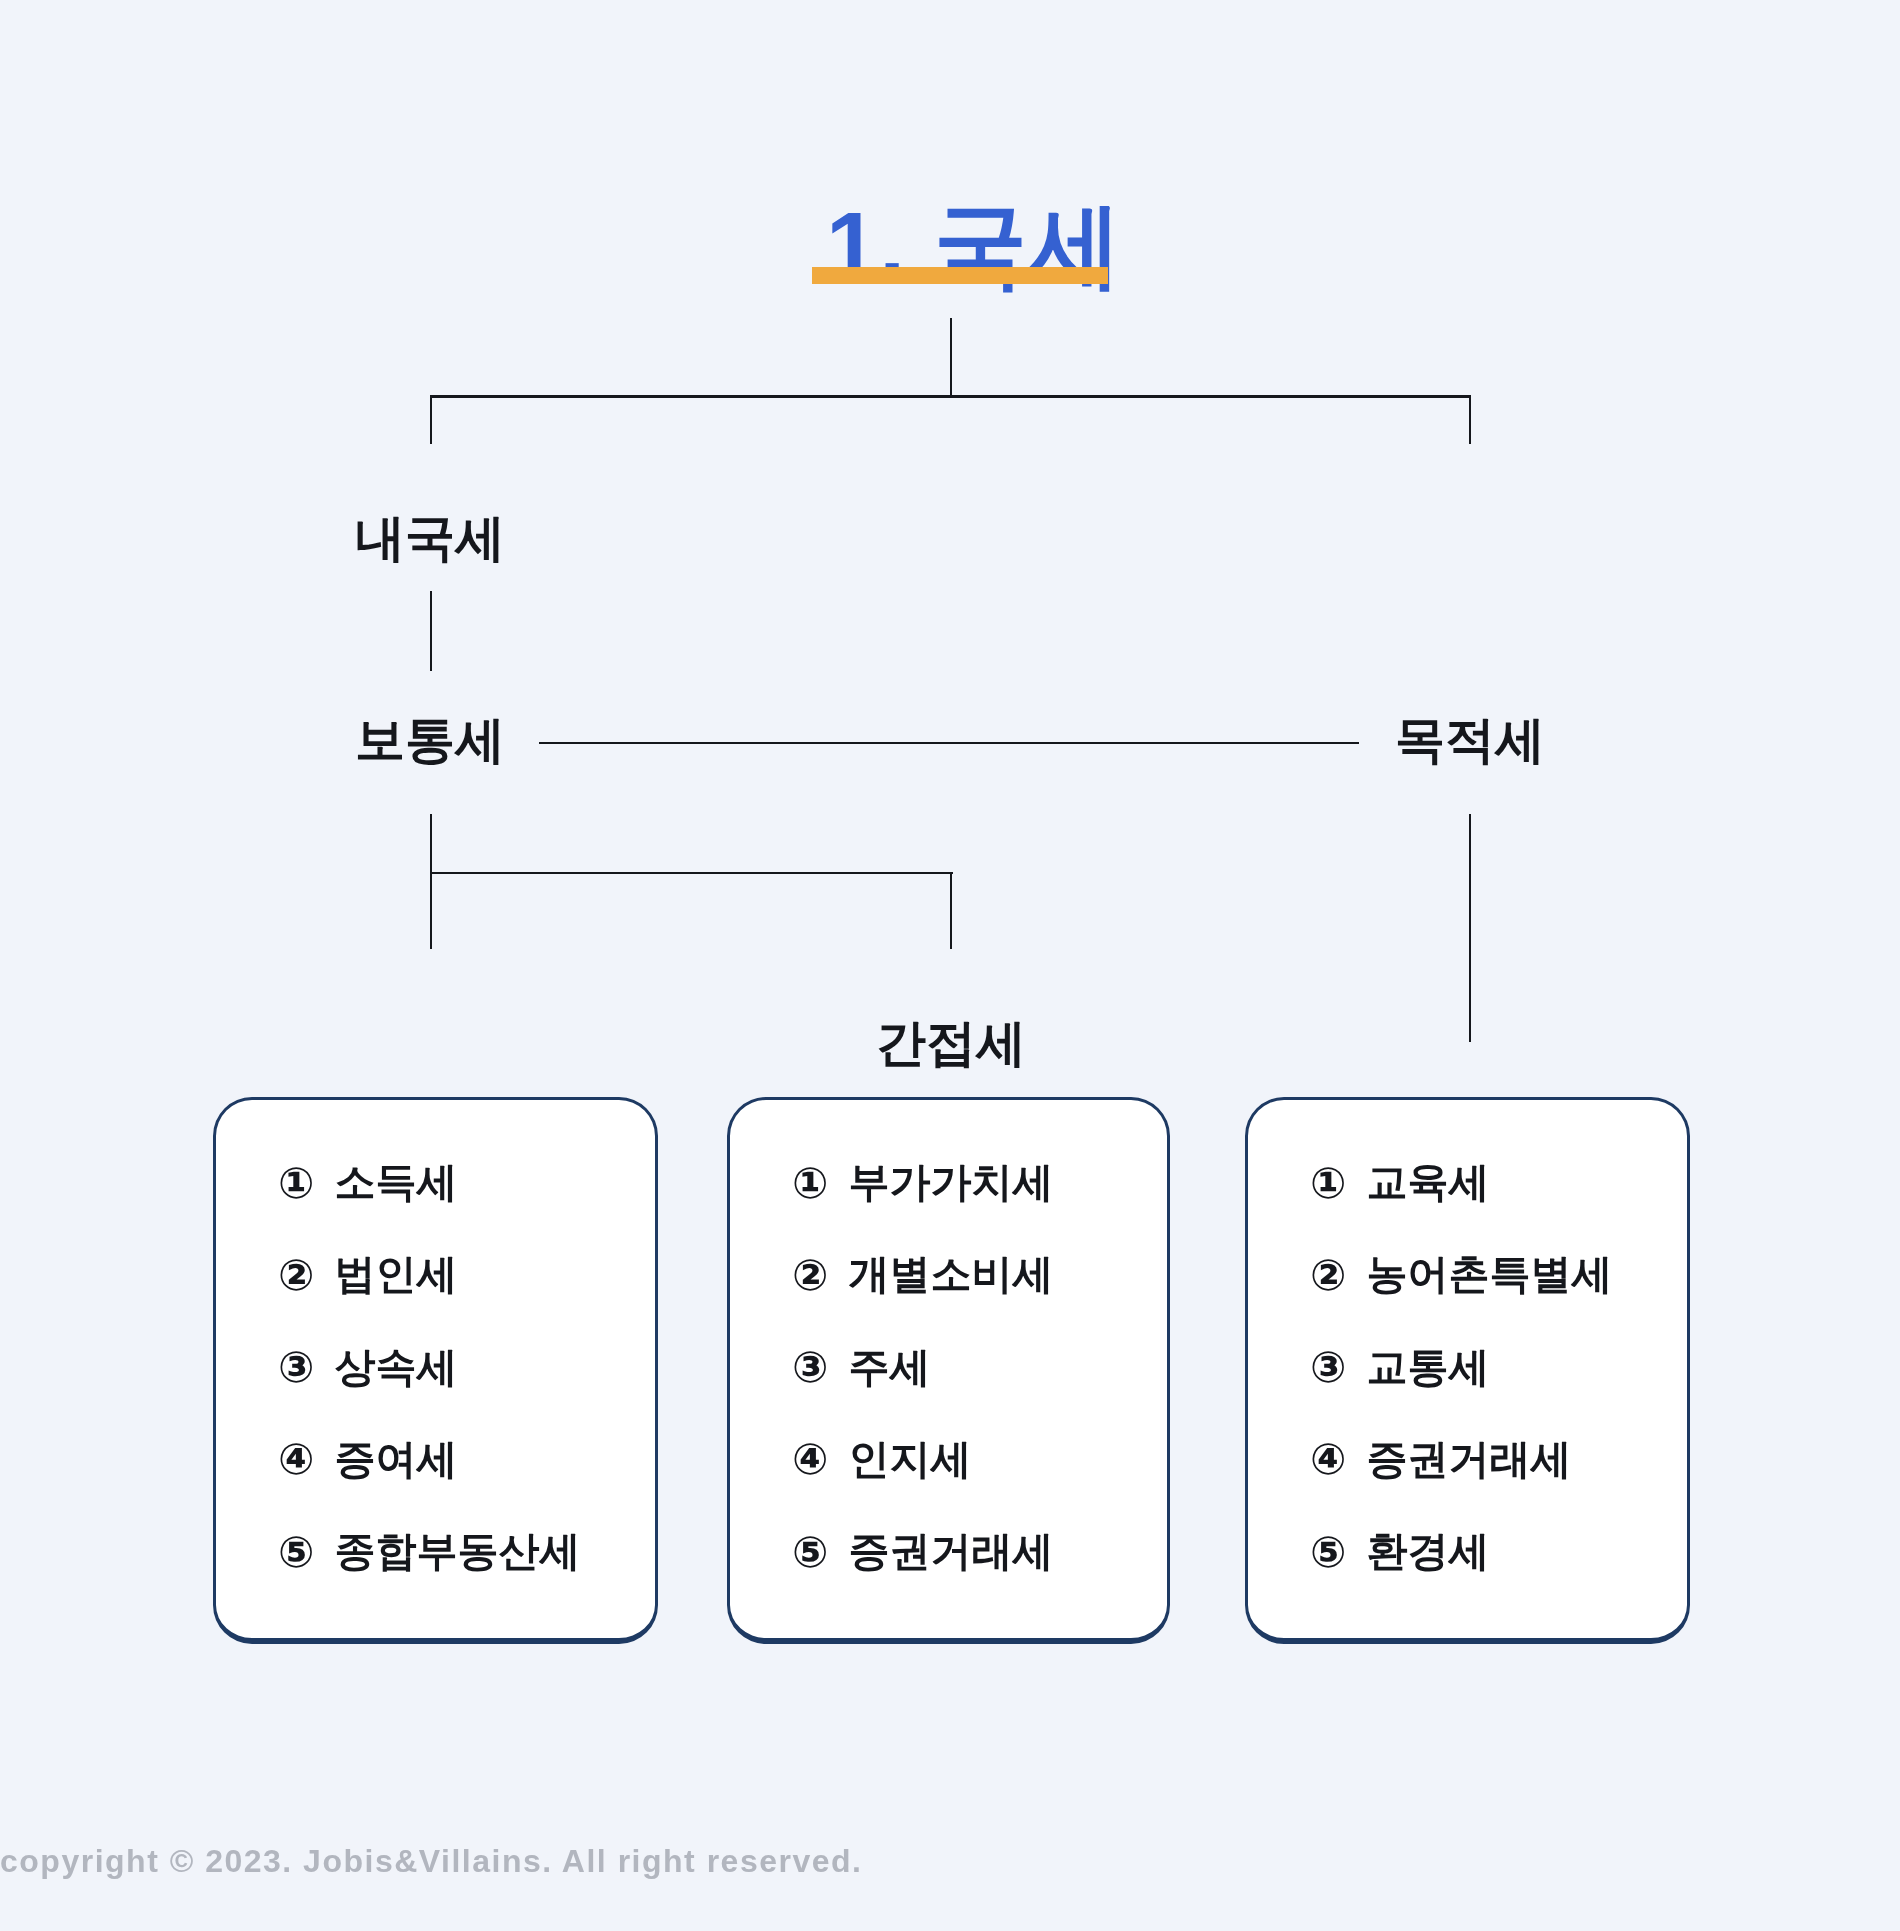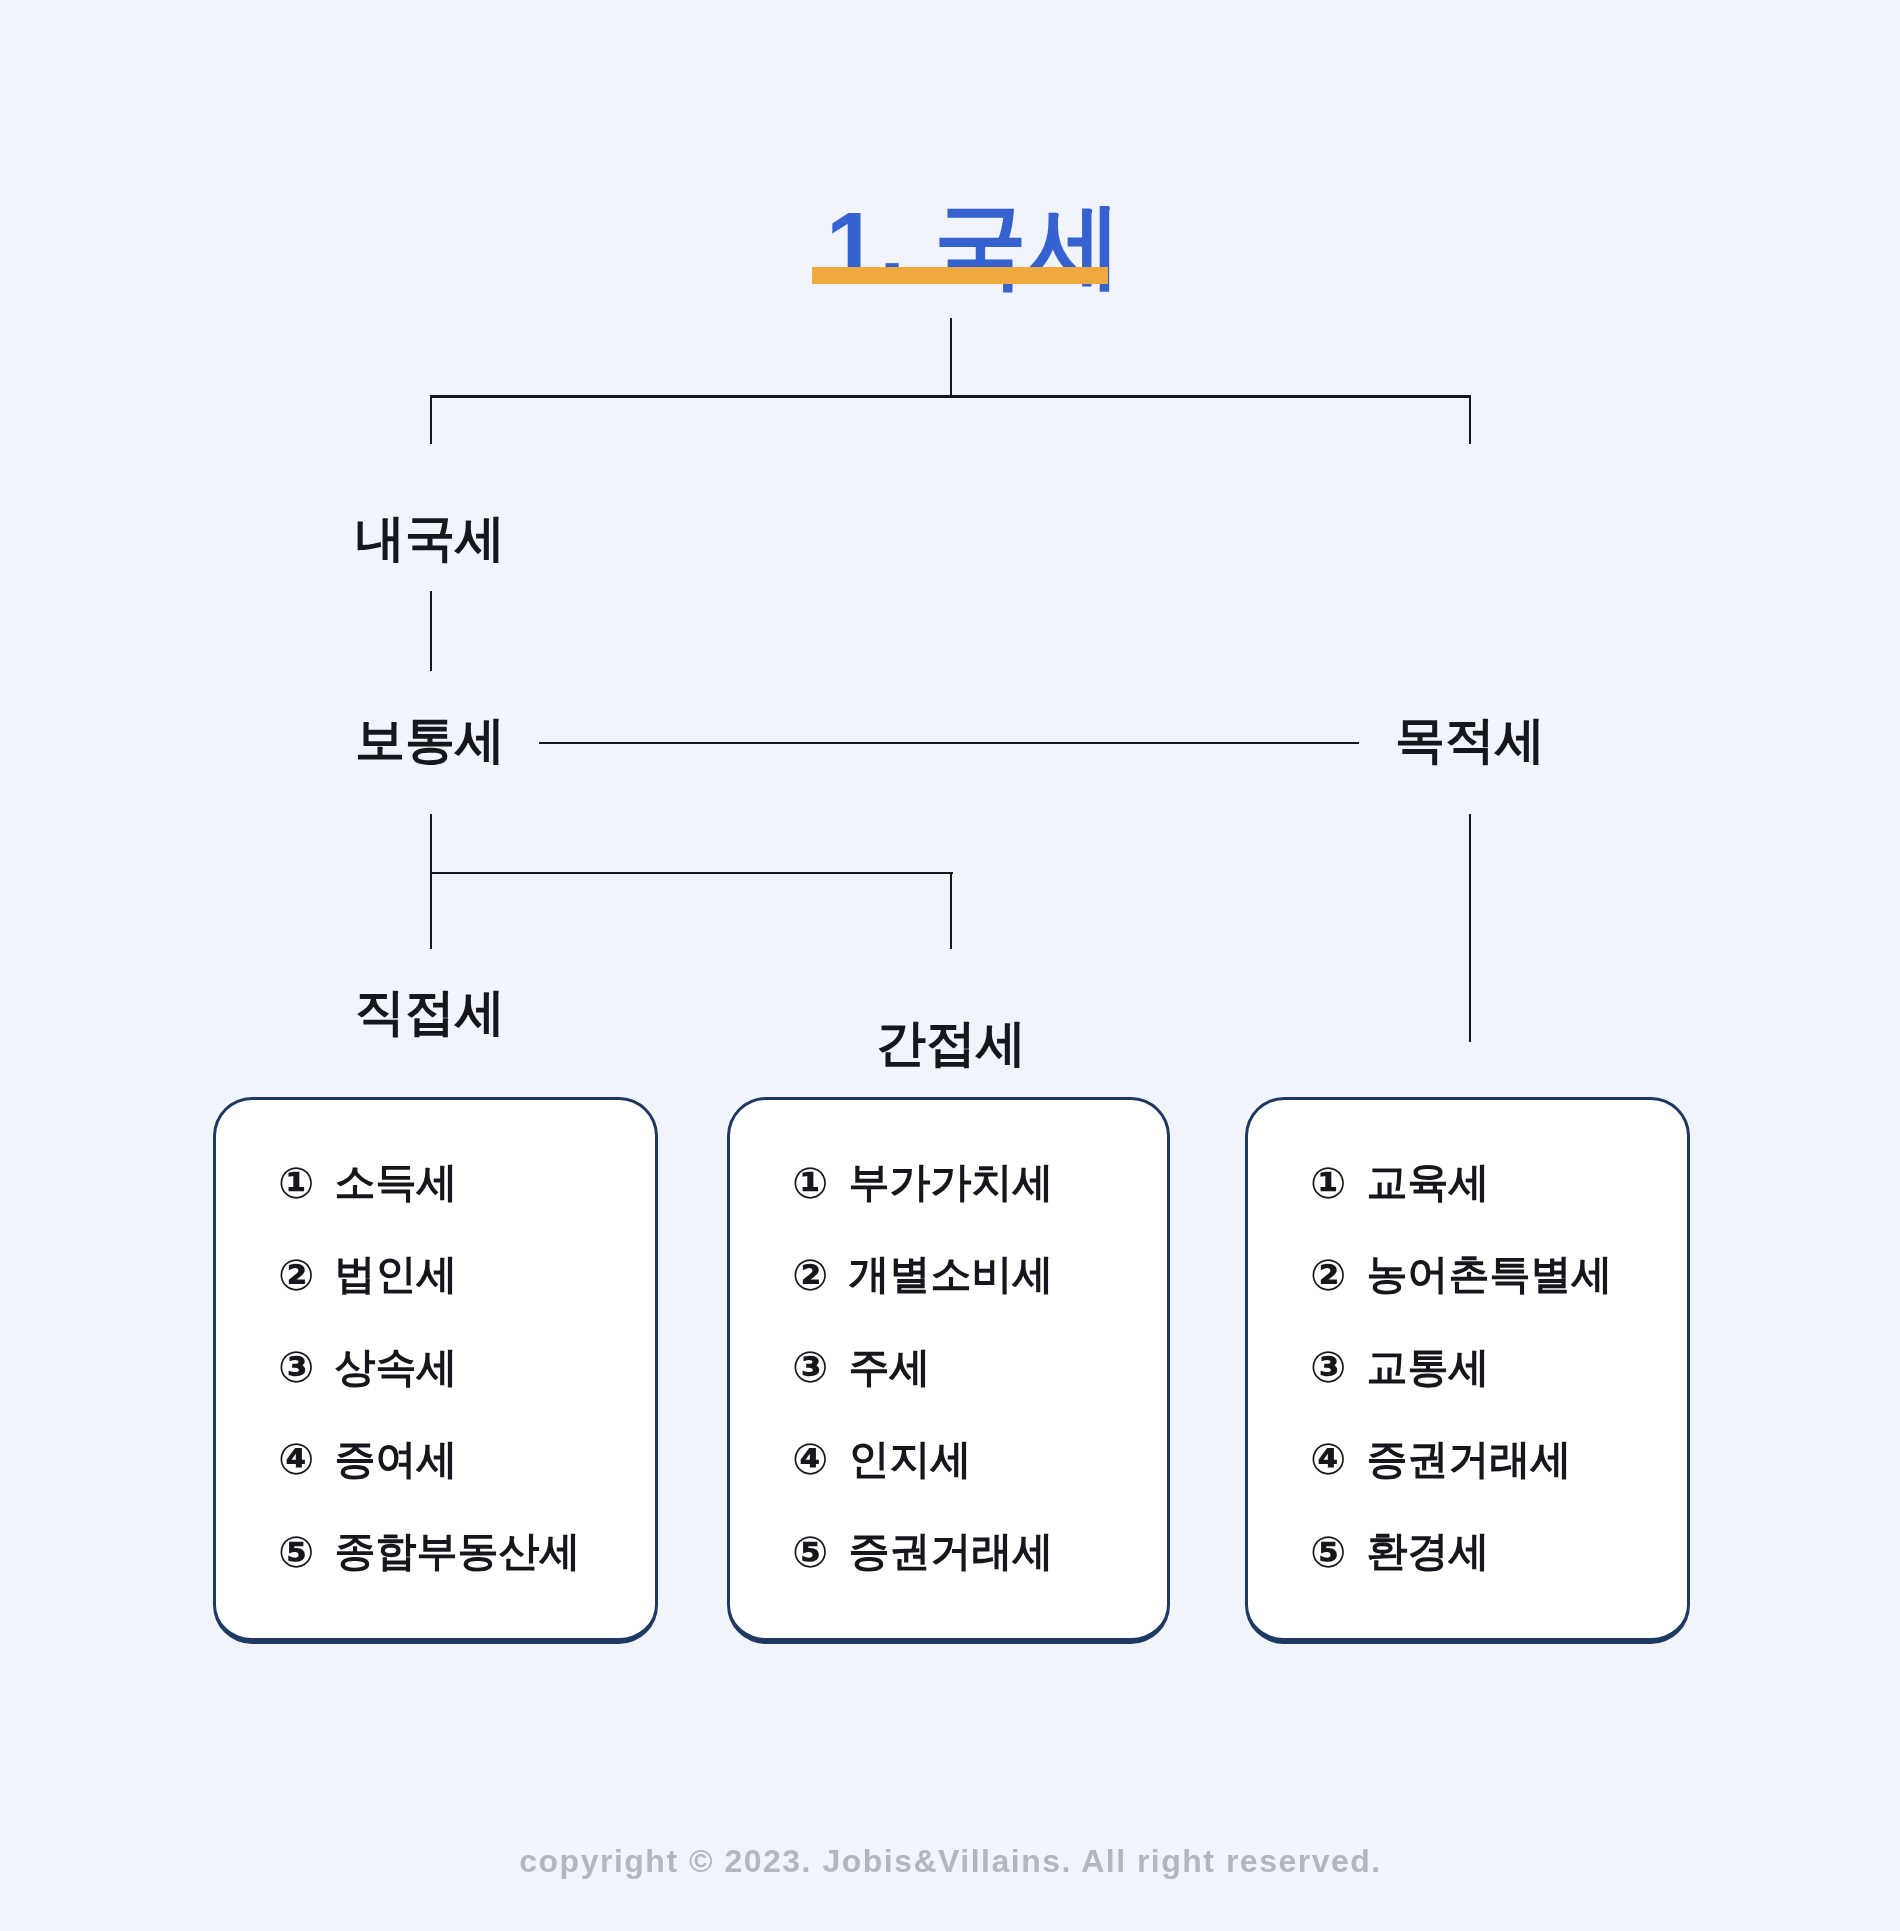--- a/index.html
+++ b/index.html
@@ -83,21 +83,20 @@
   }
   .tax-box li .num {
     font-size: 43px;
     margin-right: 20px;
   }
   
   .footer {
     position: absolute;
     left: 0; right: 0;
     top: 1843px;
-    text-align: center;
     font-size: 32px;
     font-weight: 700;
     letter-spacing: 1.5px;
     color: #B2B6BF;
   }
 </style>
 </head>
 <body>
 
 <div class="page">
@@ -118,21 +117,20 @@
   <div class="line h" style="left:539px; top:742px; width:820px;"></div>
   <div class="node" style="left:1303px; top:715px;">목적세</div>
 
   <div class="line v" style="left:430px; top:814px; height:61px;"></div>
   <div class="line h" style="left:430px; top:872px; width:523px;"></div>
   <div class="line v" style="left:430px; top:872px; height:77px;"></div>
   <div class="line v" style="left:950px; top:872px; height:77px;"></div>
 
   <div class="line v" style="left:1469px; top:814px; height:228px;"></div>
 
-  <div class="node" style="left:263px; top:987px;">직접세</div>
   <div class="node" style="left:784px; top:987px;margin-top:31px;">간접세</div>
 
   <section class="tax-box" style="left:213px; width:445px;">
     <ul>
       <li>
           <span class="num">①</span>
           <span>소득세</span>
         </li>
       <li>
           <span class="num">②</span>

